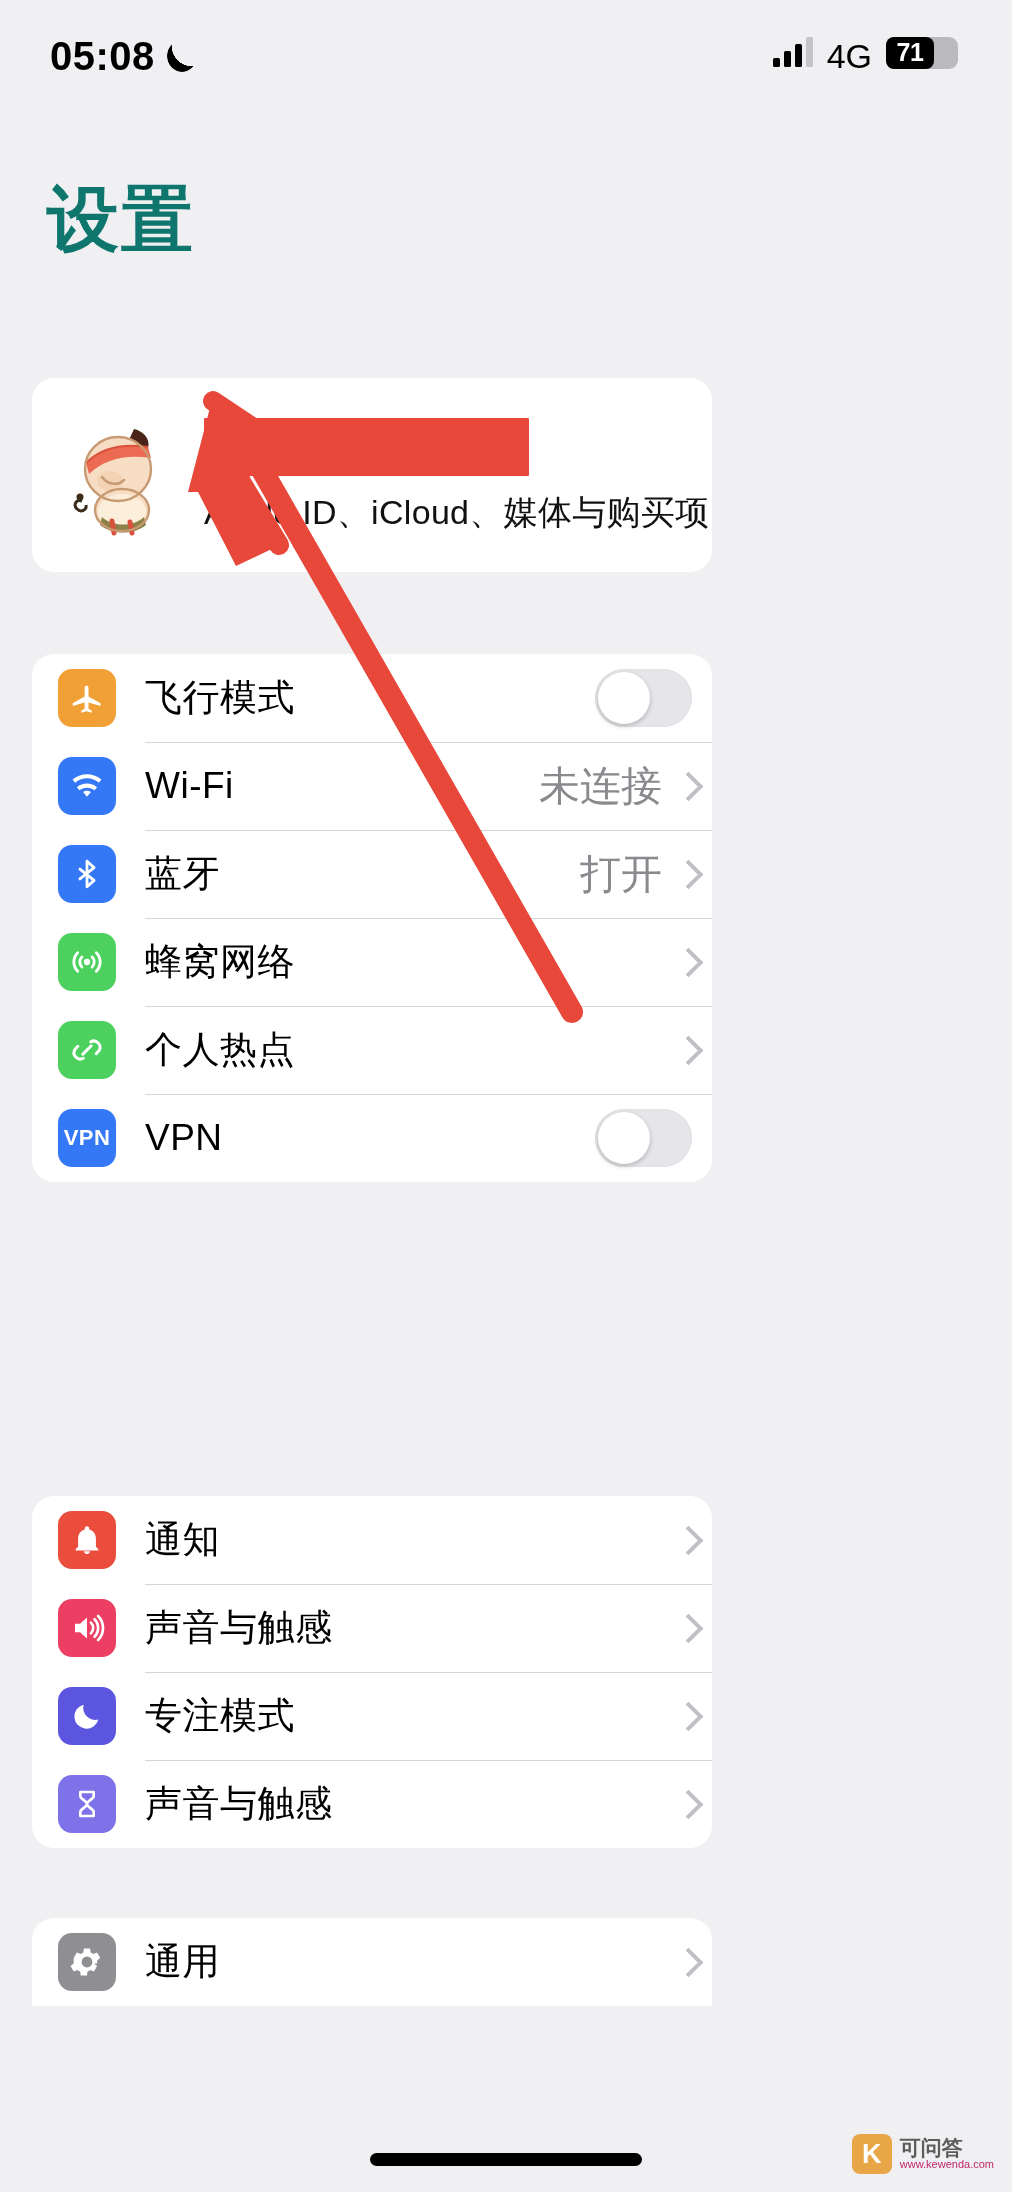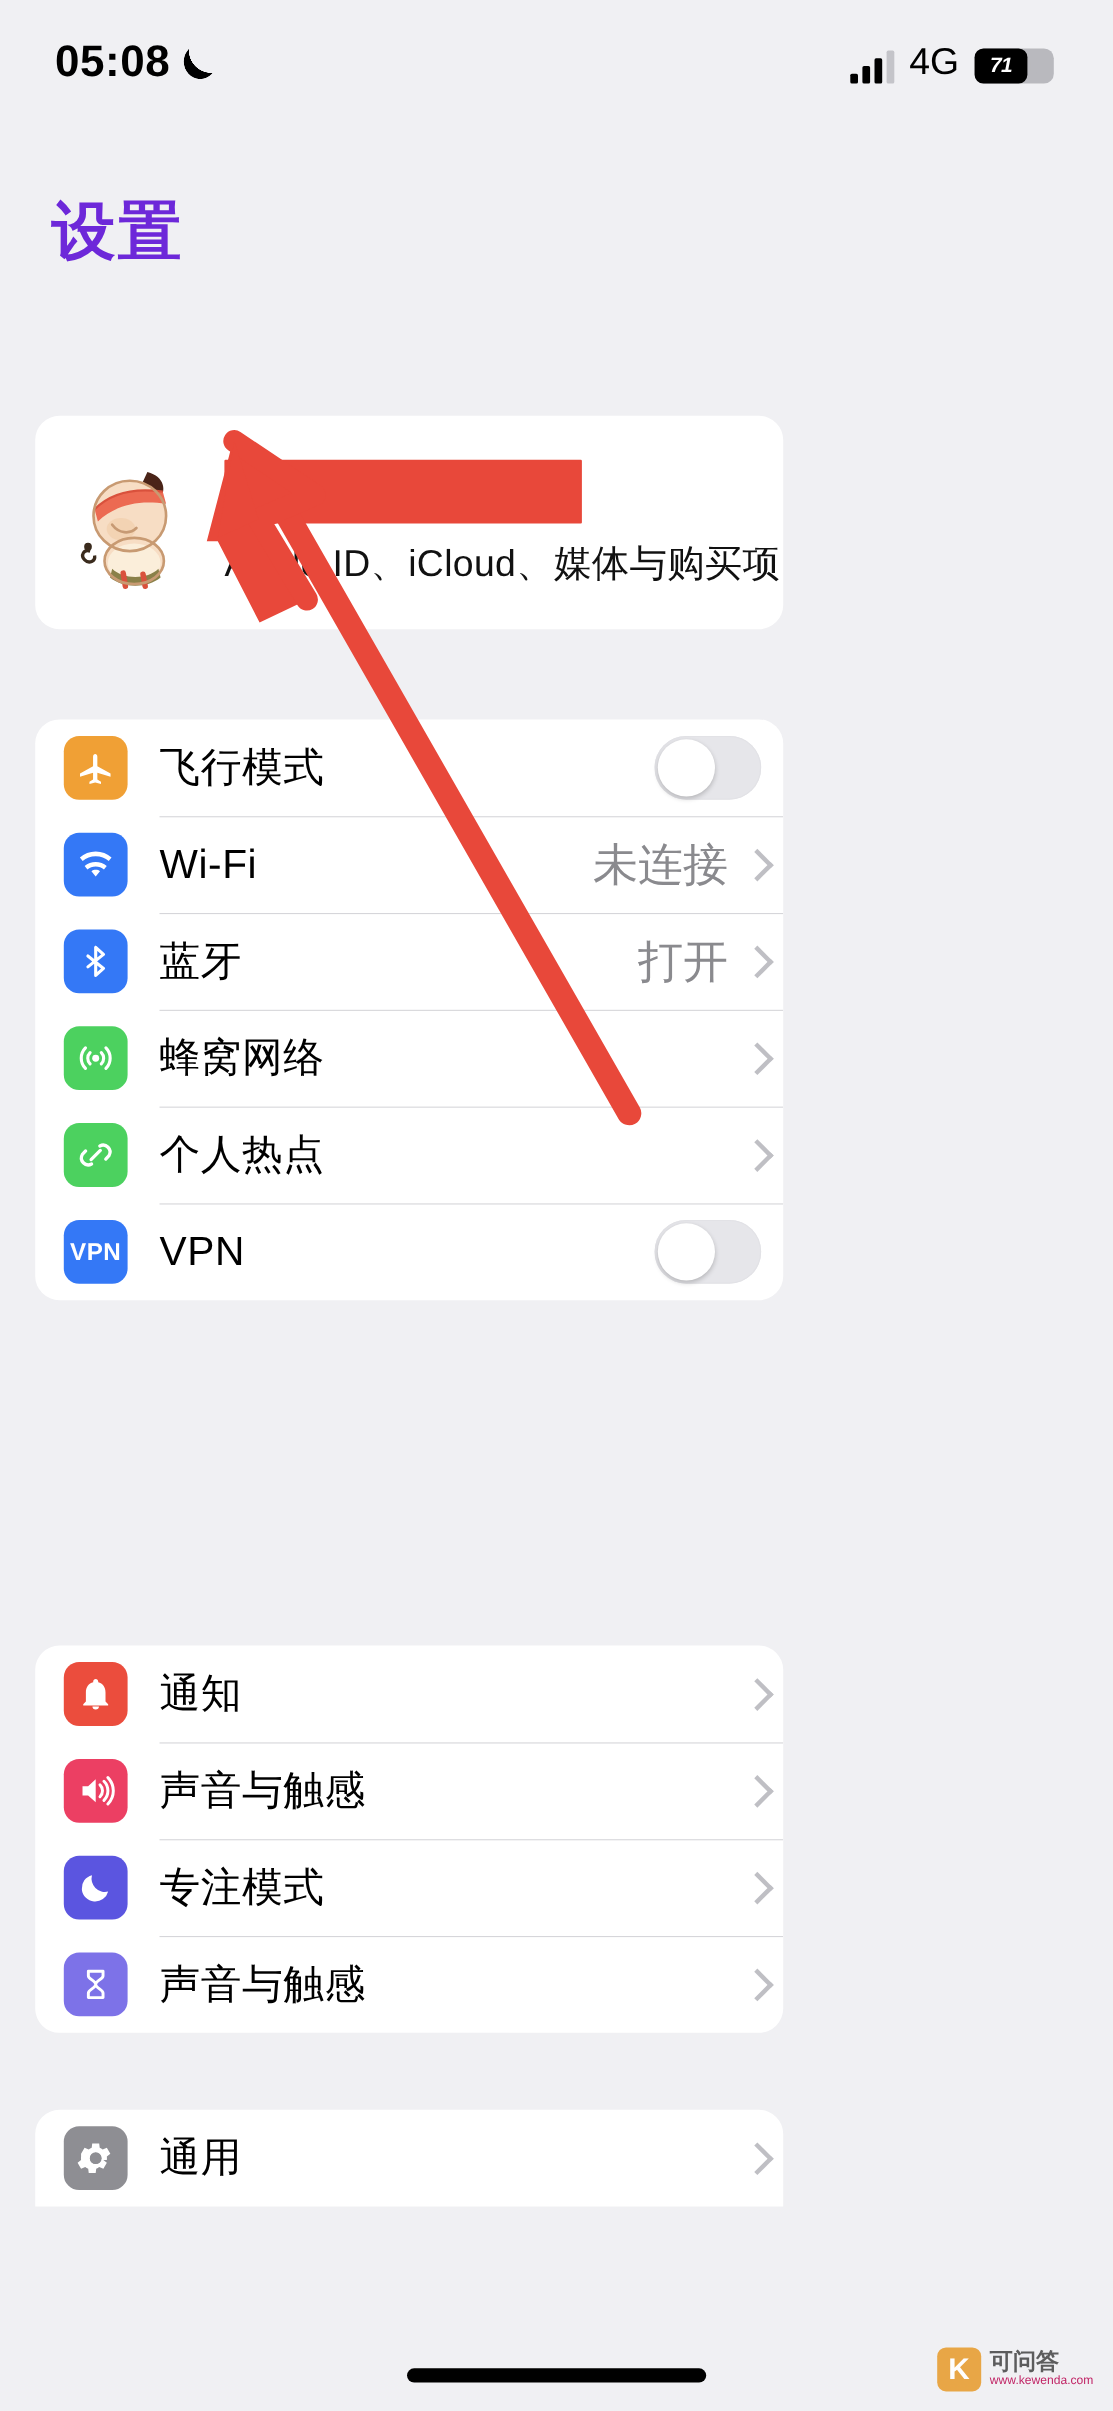--- a/index.html
+++ b/index.html
@@ -25,45 +25,45 @@
   .sb-left { display: flex; align-items: center; gap: 12px; }
   .sb-time { font-size: 40px; font-weight: 700; color: #000; letter-spacing: 0.5px; }
   .moon-icon { width: 30px; height: 32px; position: relative; display:inline-block; }
   .moon-icon::before{
     content:""; position:absolute; inset:0;
     background:#000;
     border-radius:50%;
     -webkit-mask: radial-gradient(circle at 84% 18%, transparent 56%, #000 57%);
             mask: radial-gradient(circle at 84% 18%, transparent 56%, #000 57%);
   }
-  .sb-right { display: flex; align-items: flex-end; gap: 14px; }
+  .sb-right { display: flex; align-items: flex-start; gap: 14px; }
   .signal { display: flex; align-items: flex-end; gap: 4px; height: 30px; }
   .signal i { display:block; width: 7px; background: #000; border-radius: 1.5px; }
   .signal i:nth-child(1){ height: 9px; }
   .signal i:nth-child(2){ height: 16px; }
   .signal i:nth-child(3){ height: 23px; }
   .signal i:nth-child(4){ height: 30px; background:#c4c4c9; }
   .net-label { font-size: 34px; font-weight: 500; color: #000; }
   .battery {
     position: relative; width: 60px; height: 32px;
     border-radius: 8px; background: #000; display:flex; align-items:center; justify-content:center;
   }
   .battery::after{
     content:""; position:absolute; right:-9px; top:9px; width:6px; height:14px;
     background:#b9b9be; border-radius: 0 3px 3px 0;
   }
   .battery-shell{
     position:absolute; left:0; top:0; width:72px; height:32px; border-radius:9px; background:#b9b9be; z-index:0;
   }
-  .battery-pct { font-size: 19px; font-weight: 700; color: #fff; letter-spacing: -0.5px; font-style: italic; }
+  .battery-pct { font-size: 25px; font-weight: 700; color: #fff; letter-spacing: -0.5px; }
 
   
   #page-title {
     position: absolute; left: 47px; top: 172px;
-    font-size: 58px; font-weight: 700; color: #6d28d9; letter-spacing: 2px;
+    font-size: 72px; font-weight: 700; color: #0f766e; letter-spacing: 2px;
   }
 
   
   .card {
     position: absolute; left: 32px; width: 680px;
     background: #fff; border-radius: 22px; overflow: hidden;
   }
   .row {
     position: relative; display: flex; align-items: center;
     height: 88px; padding-left: 26px; padding-right: 20px;

